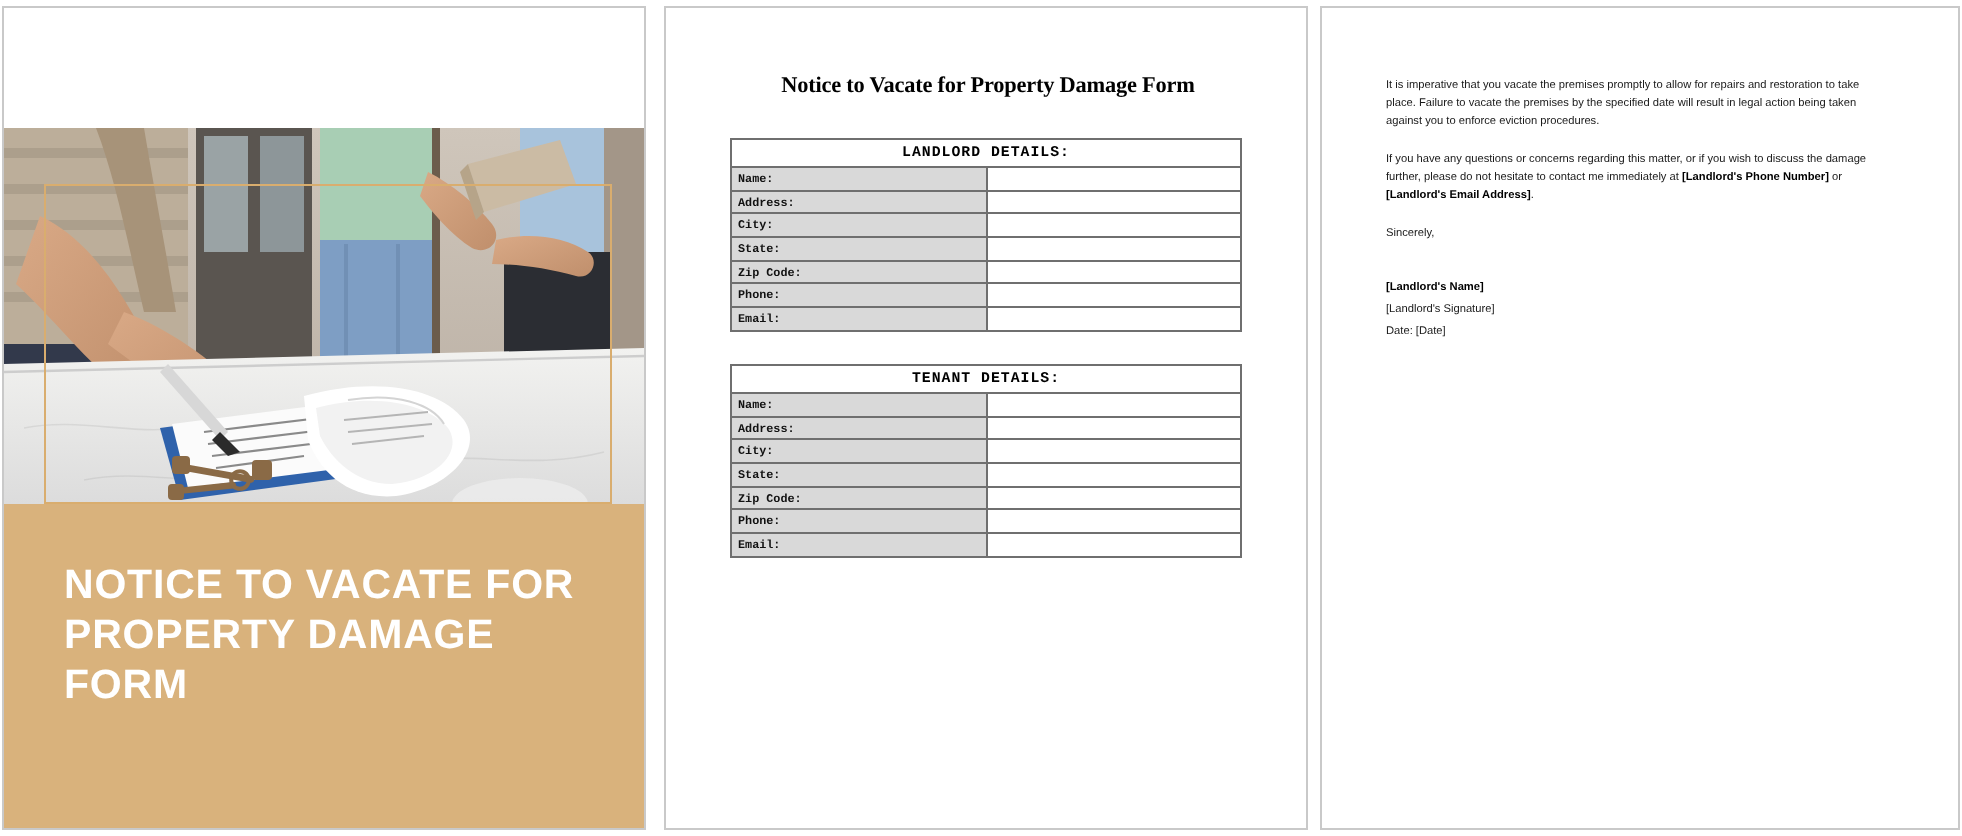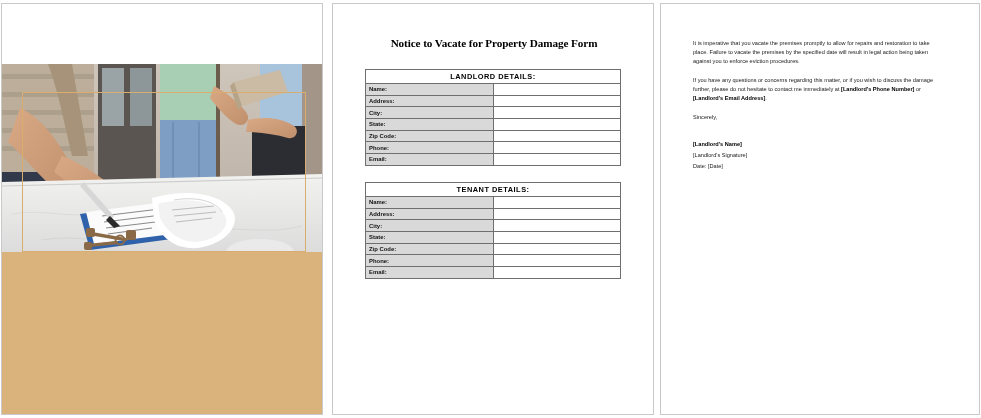--- a/index.html
+++ b/index.html
@@ -88,21 +88,21 @@
     font-size: 11.2px;
     color: #000;
     letter-spacing: -0.1px;
   }
   .detail-table {
     position: absolute;
     left: 32px;
     width: 256px;
     border-collapse: collapse;
     table-layout: fixed;
-    font-family: Liberation Sans, sans-serif;
+    font-family: Liberation Mono, monospace;
   }
   #landlord-table { top: 65px; }
   #tenant-table { top: 178px; padding-left: 44px; }
   .detail-table td, .detail-table th {
     border: 1px solid #6f6f6f;
     padding: 0;
     box-sizing: border-box;
   }
   .detail-table .tbl-header {
     height: 14px;
@@ -252,20 +252,24 @@
       <circle cx="118" cy="176" r="4.4" fill="none" stroke="#8a6a46" stroke-width="2"></circle>
 
       <ellipse cx="258" cy="188" rx="34" ry="13" fill="#ededed" opacity="0.75"></ellipse>
     </svg>
   </div>
 
   <div class="photo-frame"></div>
 
   <div class="cover-band"></div>
 
+  <div class="cover-title">
+    <div>NOTICE TO VACATE FOR</div>
+    <div>PROPERTY DAMAGE FORM</div>
+  </div>
 </div>
 
 <div class="page" id="page-2">
 
   <div class="doc-title">Notice to Vacate for Property Damage Form</div>
 
   <table class="detail-table" id="landlord-table">
     <tbody>
       <tr>
         <td class="tbl-header" colspan="2">LANDLORD DETAILS:</td>

